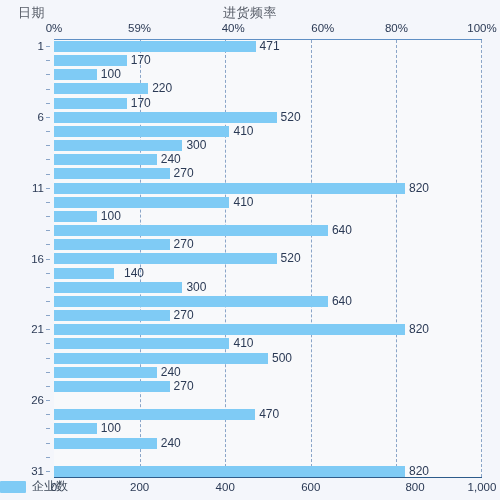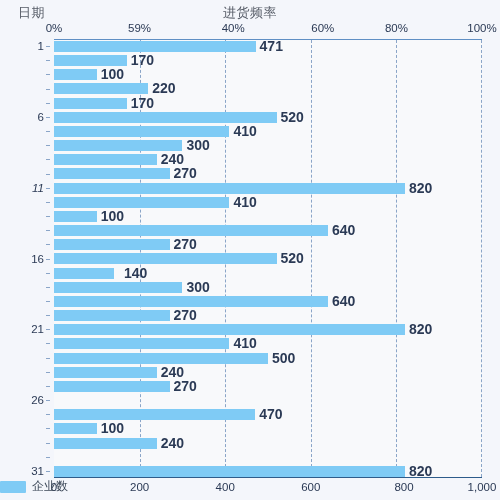--- a/index.html
+++ b/index.html
@@ -100,25 +100,24 @@
   .bar-rect {
     position: absolute;
     left: 0;
     top: 1px;
     height: 11px;
     background: #7fcbf5;
   }
   .bar-label {
     position: absolute;
     top: -1px;
-    font-size: 14px;
+    font-size: 12px;
     line-height: 14px;
     color: #2b3a55;
     white-space: nowrap;
-    font-weight: bold;
   }
 
   
   #y-axis-labels {
     position: absolute;
     left: 0;
     top: 39px;
     width: 50px;
     height: 439px;
   }
@@ -319,21 +318,21 @@
       <div class="cat-tick" style="top: 35.4032px;"></div>
       <div class="cat-tick" style="top: 49.5645px;"></div>
       <div class="cat-tick" style="top: 63.7258px;"></div>
       <div class="cat-tick" style="top: 77.8871px;"></div>
       <div class="cat-label" style="top: 70.8871px;">6</div>
       <div class="cat-tick" style="top: 92.0484px;"></div>
       <div class="cat-tick" style="top: 106.21px;"></div>
       <div class="cat-tick" style="top: 120.371px;"></div>
       <div class="cat-tick" style="top: 134.532px;"></div>
       <div class="cat-tick" style="top: 148.694px;"></div>
-      <div class="cat-label" style="top: 141.694px; font-style: italic;">11</div>
+      <div class="cat-label" style="top: 141.694px;">11</div>
       <div class="cat-tick" style="top: 162.855px;"></div>
       <div class="cat-tick" style="top: 177.016px;"></div>
       <div class="cat-tick" style="top: 191.177px;"></div>
       <div class="cat-tick" style="top: 205.339px;"></div>
       <div class="cat-tick" style="top: 219.5px;"></div>
       <div class="cat-label" style="top: 212.5px;">16</div>
       <div class="cat-tick" style="top: 233.661px;"></div>
       <div class="cat-tick" style="top: 247.823px;"></div>
       <div class="cat-tick" style="top: 261.984px;"></div>
       <div class="cat-tick" style="top: 276.145px;"></div>
@@ -351,21 +350,21 @@
       <div class="cat-tick" style="top: 417.758px;"></div>
       <div class="cat-tick" style="top: 431.919px;"></div>
       <div class="cat-label" style="top: 424.919px;">31</div>
     </div>
 
   <div id="bottom-axis-ticks" class="axis-ticks">
       <div class="tick" style="left: 0px;">0</div>
       <div class="tick" style="left: 85.6px;">200</div>
       <div class="tick" style="left: 171.2px;">400</div>
       <div class="tick" style="left: 256.8px;">600</div>
-      <div class="tick" style="left: 342px; padding-left: 16px;">800</div>
+      <div class="tick" style="left: 353px; padding-left: 16px;">800</div>
       <div class="tick" style="left: 428px;">1,000</div>
     </div>
 
   <div id="legend">
       <div class="legend-item">
         <div class="legend-swatch" style="background: rgb(127, 203, 245);"></div>
         <div class="legend-text">企业数</div>
       </div>
     </div>
 

